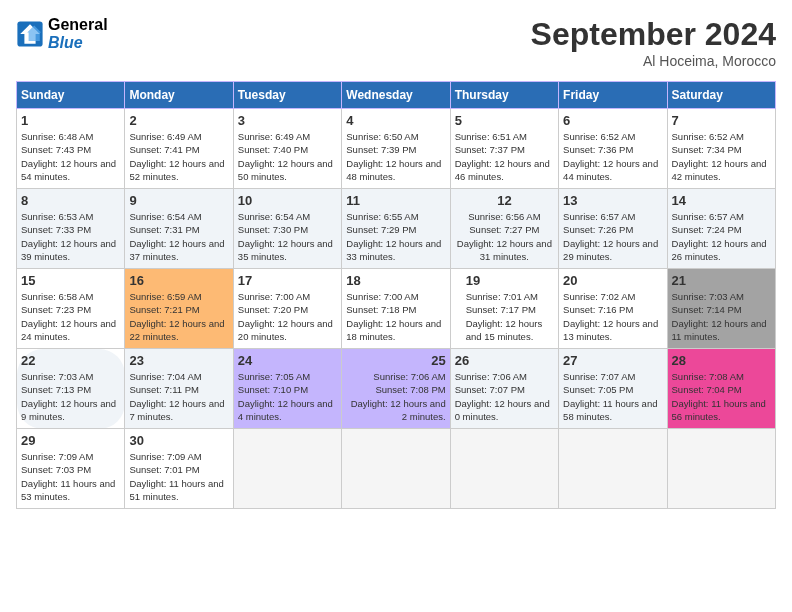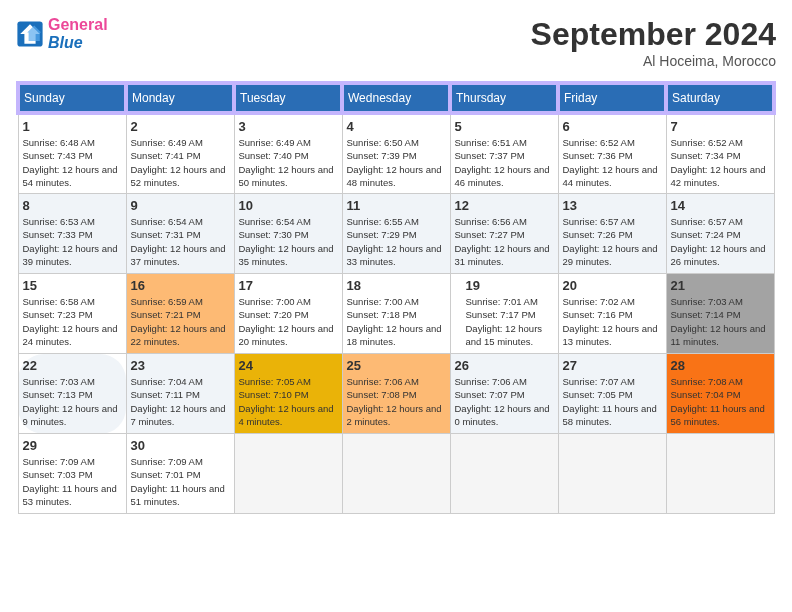--- a/index.html
+++ b/index.html
@@ -39,24 +39,24 @@
     }
     table {
       width: 100%;
       border-collapse: collapse;
       table-layout: fixed;
     }
     th {
       background-color: #2a6db5;
       color: #fff;
       font-size: 12px;
-      font-weight: normal;
+      font-weight: bold;
       padding: 6px 4px;
       text-align: left;
-      border: 4px solid #c4b5fd;
+      border: 1px solid #c4b5fd;
     }
     td {
       border: 1px solid #ccc;
       vertical-align: top;
       padding: 4px 4px;
       font-size: 10px;
       color: #333;
       height: 80px;
       background: #fff;
     }
@@ -82,21 +82,21 @@
 <body>
 
 <div class="header-area">
   <div class="logo">
     <svg class="logo-icon" viewBox="0 0 40 40">
       <rect x="2" y="2" width="36" height="36" rx="4" fill="#1a6fbb"></rect>
       <polygon points="20,6 34,20 28,20 28,34 12,34 12,20 6,20" fill="white"></polygon>
       <polygon points="26,8 36,18 34,18 34,30 18,30 18,18 16,18" fill="#5aabee" opacity="0.7"></polygon>
     </svg>
     <div>
-      <div style="font-size:16px;font-weight:bold;color:#ec4899;">General</div>
+      <div style="font-size:16px;font-weight:bold;color:#000000;">General</div>
       <div style="font-size:16px;font-weight:bold;color:#1a6fbb;font-style:italic;">Blue</div>
     </div>
   </div>
   <div class="title-area">
     <div class="month-title">September 2024</div>
     <div class="location-title">Al Hoceima, Morocco</div>
   </div>
 </div>
 
 <table>
@@ -185,21 +185,21 @@
 Daylight: 12 hours
 and 35 minutes.</div>
         </td>
         <td style="background: rgb(240, 244, 248);">
           <span class="day-num">11</span>
           <div class="day-info">Sunrise: 6:55 AM
 Sunset: 7:29 PM
 Daylight: 12 hours
 and 33 minutes.</div>
         </td>
-        <td style="background: rgb(240, 244, 248);">
+        <td style="background: rgb(240, 244, 248); text-align: center;">
           <span class="day-num">12</span>
           <div class="day-info">Sunrise: 6:56 AM
 Sunset: 7:27 PM
 Daylight: 12 hours
 and 31 minutes.</div>
         </td>
         <td style="background: rgb(240, 244, 248);">
           <span class="day-num">13</span>
           <div class="day-info">Sunrise: 6:57 AM
 Sunset: 7:26 PM
@@ -273,49 +273,49 @@
 Daylight: 12 hours
 and 9 minutes.</div>
         </td>
         <td style="background: rgb(240, 244, 248);">
           <span class="day-num">23</span>
           <div class="day-info">Sunrise: 7:04 AM
 Sunset: 7:11 PM
 Daylight: 12 hours
 and 7 minutes.</div>
         </td>
-        <td style="background: #eab308;">
+        <td style="background: #c4b5fd;">
           <span class="day-num">24</span>
           <div class="day-info">Sunrise: 7:05 AM
 Sunset: 7:10 PM
 Daylight: 12 hours
 and 4 minutes.</div>
         </td>
-        <td style="background: #fdba74;">
+        <td style="background: #c4b5fd; text-align: right;">
           <span class="day-num">25</span>
           <div class="day-info">Sunrise: 7:06 AM
 Sunset: 7:08 PM
 Daylight: 12 hours
 and 2 minutes.</div>
         </td>
         <td style="background: rgb(240, 244, 248);">
           <span class="day-num">26</span>
           <div class="day-info">Sunrise: 7:06 AM
 Sunset: 7:07 PM
 Daylight: 12 hours
 and 0 minutes.</div>
         </td>
         <td style="background: rgb(240, 244, 248);">
           <span class="day-num">27</span>
           <div class="day-info">Sunrise: 7:07 AM
 Sunset: 7:05 PM
 Daylight: 11 hours
 and 58 minutes.</div>
         </td>
-        <td style="background: #f97316; margin-left: 10px;">
+        <td style="background: #ec4899; margin-left: 10px;">
           <span class="day-num">28</span>
           <div class="day-info">Sunrise: 7:08 AM
 Sunset: 7:04 PM
 Daylight: 11 hours
 and 56 minutes.</div>
         </td>
       </tr>
       <tr>
         <td style="background: rgb(255, 255, 255);">
           <span class="day-num">29</span>

